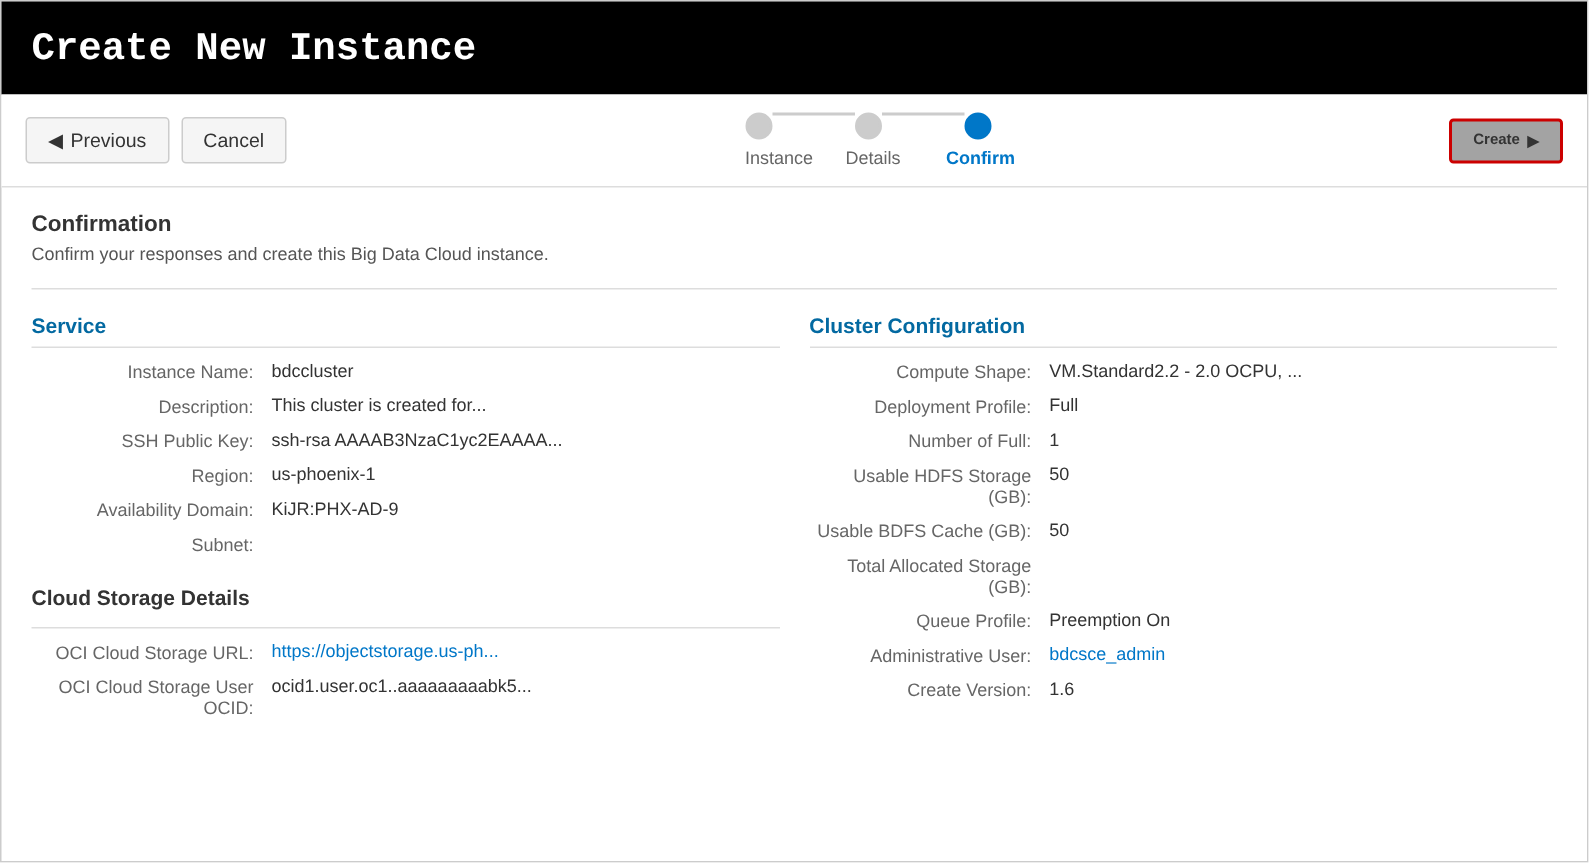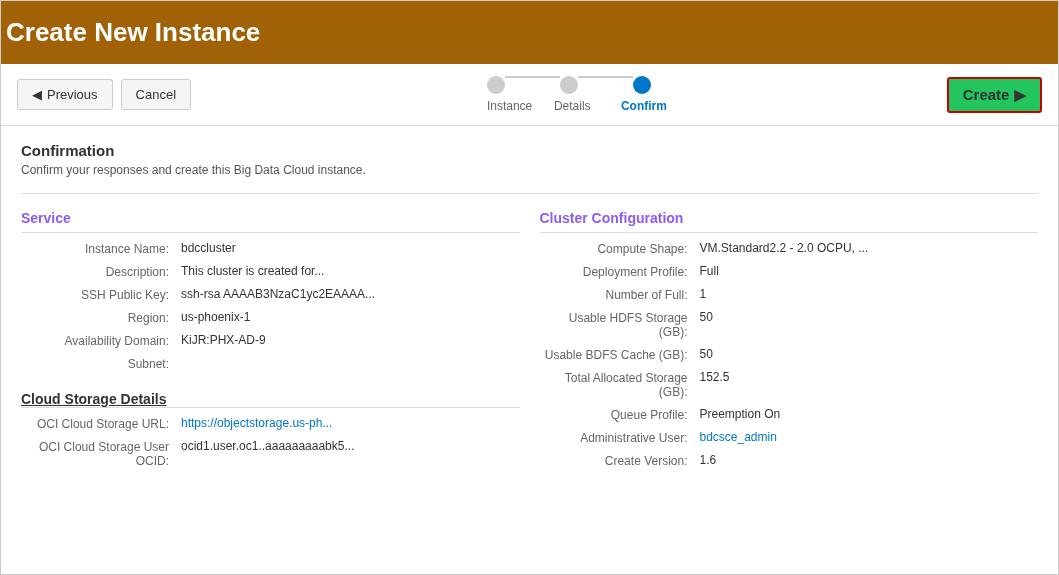--- a/index.html
+++ b/index.html
@@ -1,57 +1,57 @@
 <!DOCTYPE html>
 <html><head>
   <meta charset="utf-8">
   <style>
     * { box-sizing: border-box; margin: 0; padding: 0; }
     body { font-family: Arial, sans-serif; font-size: 13px; background: #f0f0f0; width: 1059px; height: 575px; overflow: hidden; }
 
     .page-wrapper { width: 1059px; height: 575px; background: #fff; border: 1px solid #ccc; display: flex; flex-direction: column; }
 
     
-    .header { background: #a16207; padding: 16px 5px; }
+    .header { background: #000000; padding: 16px 20px; font-family: Liberation Mono, monospace; }
     .header-title { color: #fff; font-size: 26px; font-weight: bold; }
 
     
     .toolbar { background: #fff; border-bottom: 1px solid #ddd; padding: 12px 16px; display: flex; align-items: center; justify-content: space-between; }
     .toolbar-left { display: flex; gap: 8px; align-items: center; }
     .btn { border: 1px solid #ccc; background: #f5f5f5; padding: 7px 14px; cursor: pointer; font-size: 13px; border-radius: 3px; display: flex; align-items: center; gap: 5px; color: #333; }
-    .btn-create { border: 2px solid #c00; background: #22c55e; color: #333; font-size: 15px; padding: 7px 14px; border-radius: 3px; cursor: pointer; display: flex; align-items: center; gap: 5px; font-weight: bold; }
+    .btn-create { border: 2px solid #c00; background: #a3a3a3; color: #333; font-size: 10px; padding: 7px 14px; border-radius: 3px; cursor: pointer; display: flex; align-items: center; gap: 5px; font-weight: bold; }
 
     
     .steps { display: flex; align-items: center; gap: 0; }
     .step-circle { width: 18px; height: 18px; border-radius: 50%; border: 2px solid #ccc; background: #fff; display: flex; align-items: center; justify-content: center; }
     .step-circle.done { background: #ccc; border-color: #ccc; }
     .step-circle.active { background: #0077c8; border-color: #0077c8; }
     .step-label { font-size: 12px; color: #666; margin-top: 4px; }
     .step-label.active { color: #0077c8; font-weight: bold; }
     .step-connector { width: 55px; height: 2px; background: #ccc; margin-bottom: 16px; }
 
     
     .content { padding: 16px 20px; flex: 1; overflow-y: auto; }
 
     .section-title { font-size: 15px; font-weight: bold; color: #333; margin-bottom: 4px; }
     .section-subtitle { font-size: 12px; color: #555; margin-bottom: 16px; }
     .divider { border: none; border-top: 1px solid #ddd; margin-bottom: 16px; }
 
     .two-col { display: flex; gap: 20px; }
     .col { flex: 1; }
 
-    .col-title { font-size: 14px; font-weight: bold; color: #8b5cf6; margin-bottom: 8px; padding-bottom: 6px; border-bottom: 1px solid #ddd; }
+    .col-title { font-size: 14px; font-weight: bold; color: #0369a1; margin-bottom: 8px; padding-bottom: 6px; border-bottom: 1px solid #ddd; }
 
     .field-row { display: flex; margin-bottom: 8px; align-items: flex-start; }
     .field-label { width: 160px; text-align: right; color: #666; font-size: 12px; padding-right: 12px; padding-top: 1px; flex-shrink: 0; }
     .field-value { color: #333; font-size: 12px; flex: 1; }
     .field-value.link { color: #0077c8; text-decoration: none; }
 
     .sub-section { margin-top: 20px; }
-    .sub-section-title { font-size: 14px; font-weight: bold; color: #333; margin-bottom: 8px; padding-bottom: 0; border-bottom: 1px solid #ddd; text-decoration: underline; }
+    .sub-section-title { font-size: 14px; font-weight: bold; color: #333; margin-bottom: 8px; padding-bottom: 12px; border-bottom: 1px solid #ddd; }
   </style>
 </head>
 <body>
 
 <div class="page-wrapper">
 
   <div class="header">
     <span class="header-title">Create New Instance</span>
   </div>
 
@@ -162,21 +162,20 @@
         <div class="field-row">
           <span class="field-label">Usable HDFS Storage (GB):</span>
           <span class="field-value">50</span>
         </div>
         <div class="field-row">
           <span class="field-label">Usable BDFS Cache (GB):</span>
           <span class="field-value">50</span>
         </div>
         <div class="field-row">
           <span class="field-label">Total Allocated Storage (GB):</span>
-          <span class="field-value">152.5</span>
         </div>
         <div class="field-row">
           <span class="field-label">Queue Profile:</span>
           <span class="field-value">Preemption On</span>
         </div>
         <div class="field-row">
           <span class="field-label">Administrative User:</span>
           <a class="field-value link" href="#">bdcsce_admin</a>
         </div>
         <div class="field-row">

